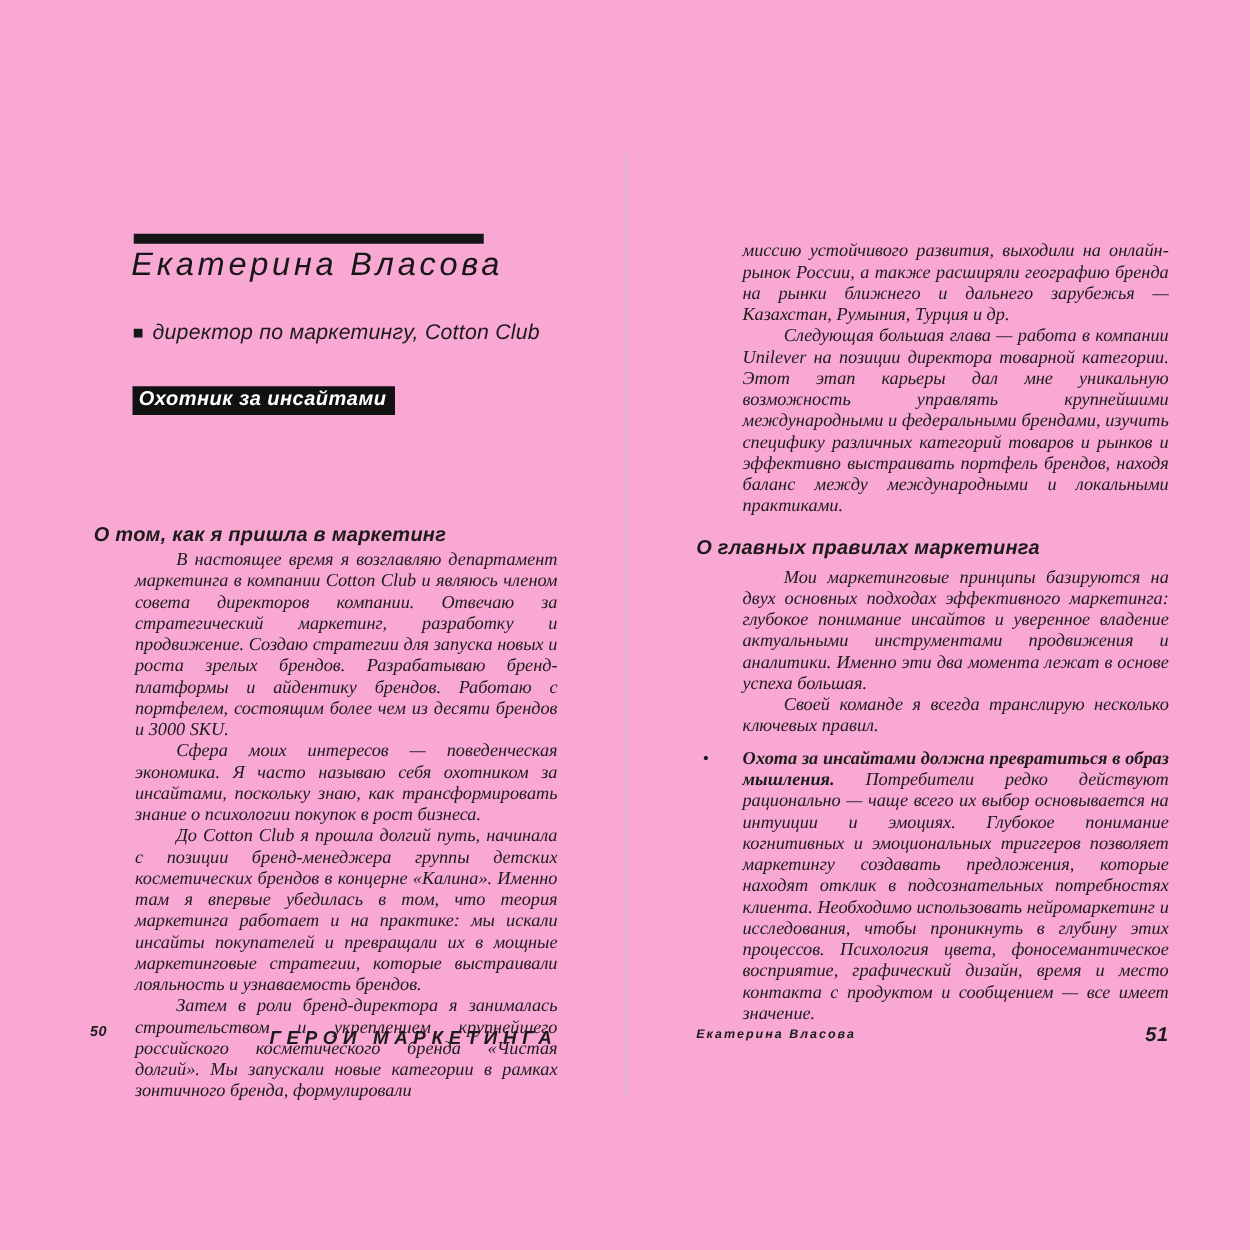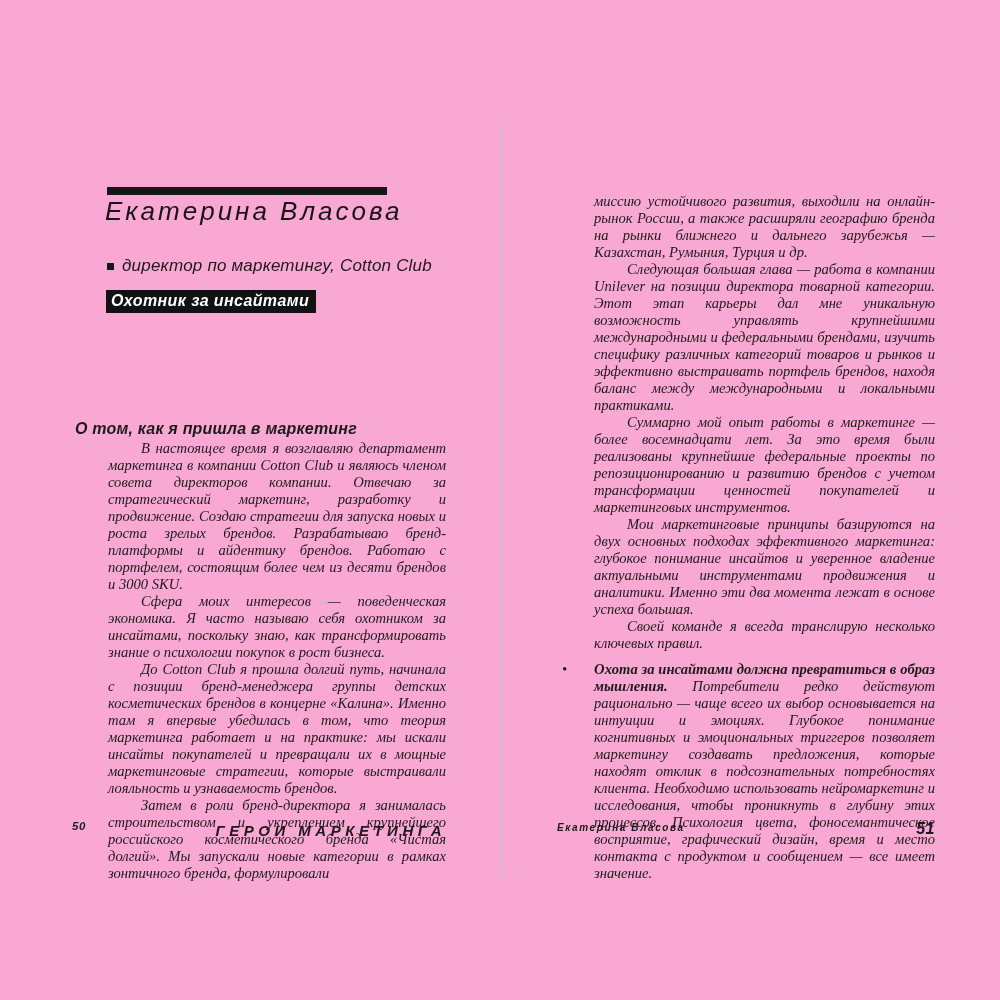--- a/index.html
+++ b/index.html
@@ -24,21 +24,21 @@
   .role-line{
     position:absolute;left:107px;top:256px;
     font-family:"Liberation Sans",sans-serif;font-size:17px;
     letter-spacing:0.2px;color:#1b1b1b;white-space:nowrap;
   }
   .role-line .sq{
     display:inline-block;width:7px;height:7px;background:#161616;
     margin-right:8px;vertical-align:1px;
   }
   .tagline{
-    position:absolute;left:106px;top:290px;
+    position:absolute;left:106px;top:309px;
     background:#111;color:#fff;
     font-family:"Liberation Sans",sans-serif;font-weight:700;
     font-size:16px;letter-spacing:0.4px;
     padding:2px 7px 3px 5px;white-space:nowrap;
   }
   
   .sec-heading{
     font-family:"Liberation Sans",sans-serif;font-weight:700;
     font-size:16px;letter-spacing:0.2px;color:#1b1b1b;white-space:nowrap;
   }
@@ -100,22 +100,22 @@
     <p>До Cotton Club я прошла долгий путь, начинала с позиции бренд-менеджера группы детских косметических брендов в концерне «Калина». Именно там я впервые убедилась в том, что теория маркетинга работает и на практике: мы искали инсайты покупателей и превращали их в мощные маркетинговые стратегии, которые выстраивали лояльность и узнаваемость брендов.</p>
     <p>Затем в роли бренд-директора я занималась строительством и укреплением крупнейшего российского косметического бренда «Чистая долгий». Мы запускали новые категории в рамках зонтичного бренда, формулировали</p>
   </div>
 
   <div class="folio num-left">50</div>
   <div class="folio running-left">ГЕРОИ МАРКЕТИНГА</div>
 
   <div class="body-col right">
     <p class="noindent">миссию устойчивого развития, выходили на онлайн-рынок России, а также расширяли географию бренда на рынки ближнего и дальнего зарубежья — Казахстан, Румыния, Турция и др.</p>
     <p>Следующая большая глава — работа в компании Unilever на позиции директора товарной категории. Этот этап карьеры дал мне уникальную возможность управлять крупнейшими международными и федеральными брендами, изучить специфику различных категорий товаров и рынков и эффективно выстраивать портфель брендов, находя баланс между международными и локальными практиками.</p>
-    <p>Суммарно мой опыт работы в маркетинге — более восемнадцати лет. За это время были реализованы крупнейшие федеральные проекты по репозиционированию и развитию брендов с учетом трансформации ценностей покупателей и маркетинговых инструментов.</p>
 
+    <h2 class="sec-heading inflow">О главных правилах маркетинга</h2>
 
     <p>Мои маркетинговые принципы базируются на двух основных подходах эффективного маркетинга: глубокое понимание инсайтов и уверенное владение актуальными инструментами продвижения и аналитики. Именно эти два момента лежат в основе успеха большая.</p>
     <p>Своей команде я всегда транслирую несколько ключевых правил.</p>
 
     <ul class="rules-list">
       <li>
         <span class="marker">•</span>
         <span class="lead">Охота за инсайтами должна превратиться в образ мышления.</span>
         <span>Потребители редко действуют рационально — чаще всего их выбор основывается на интуиции и эмоциях. Глубокое понимание когнитивных и эмоциональных триггеров позволяет маркетингу создавать предложения, которые находят отклик в подсознательных потребностях клиента. Необходимо использовать нейромаркетинг и исследования, чтобы проникнуть в глубину этих процессов. Психология цвета, фоносемантическое восприятие, графический дизайн, время и место контакта с продуктом и сообщением — все имеет значение.</span>
       </li>

